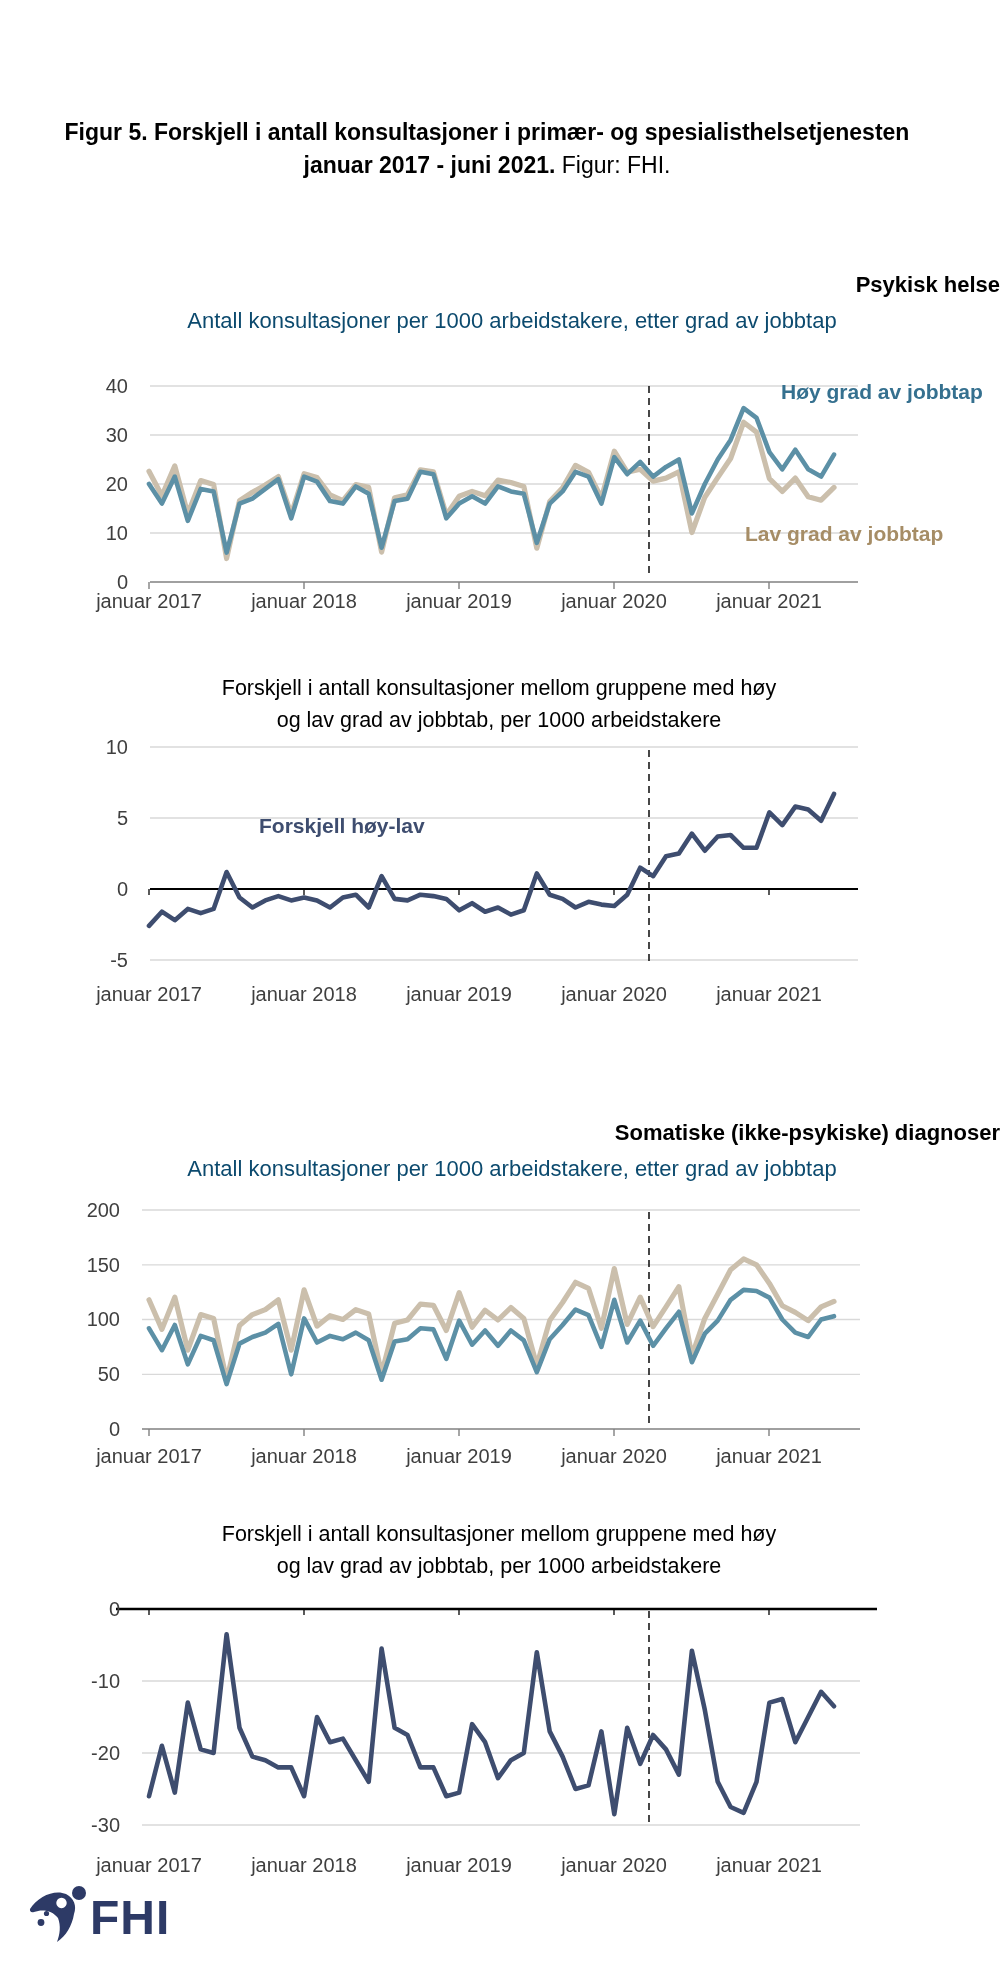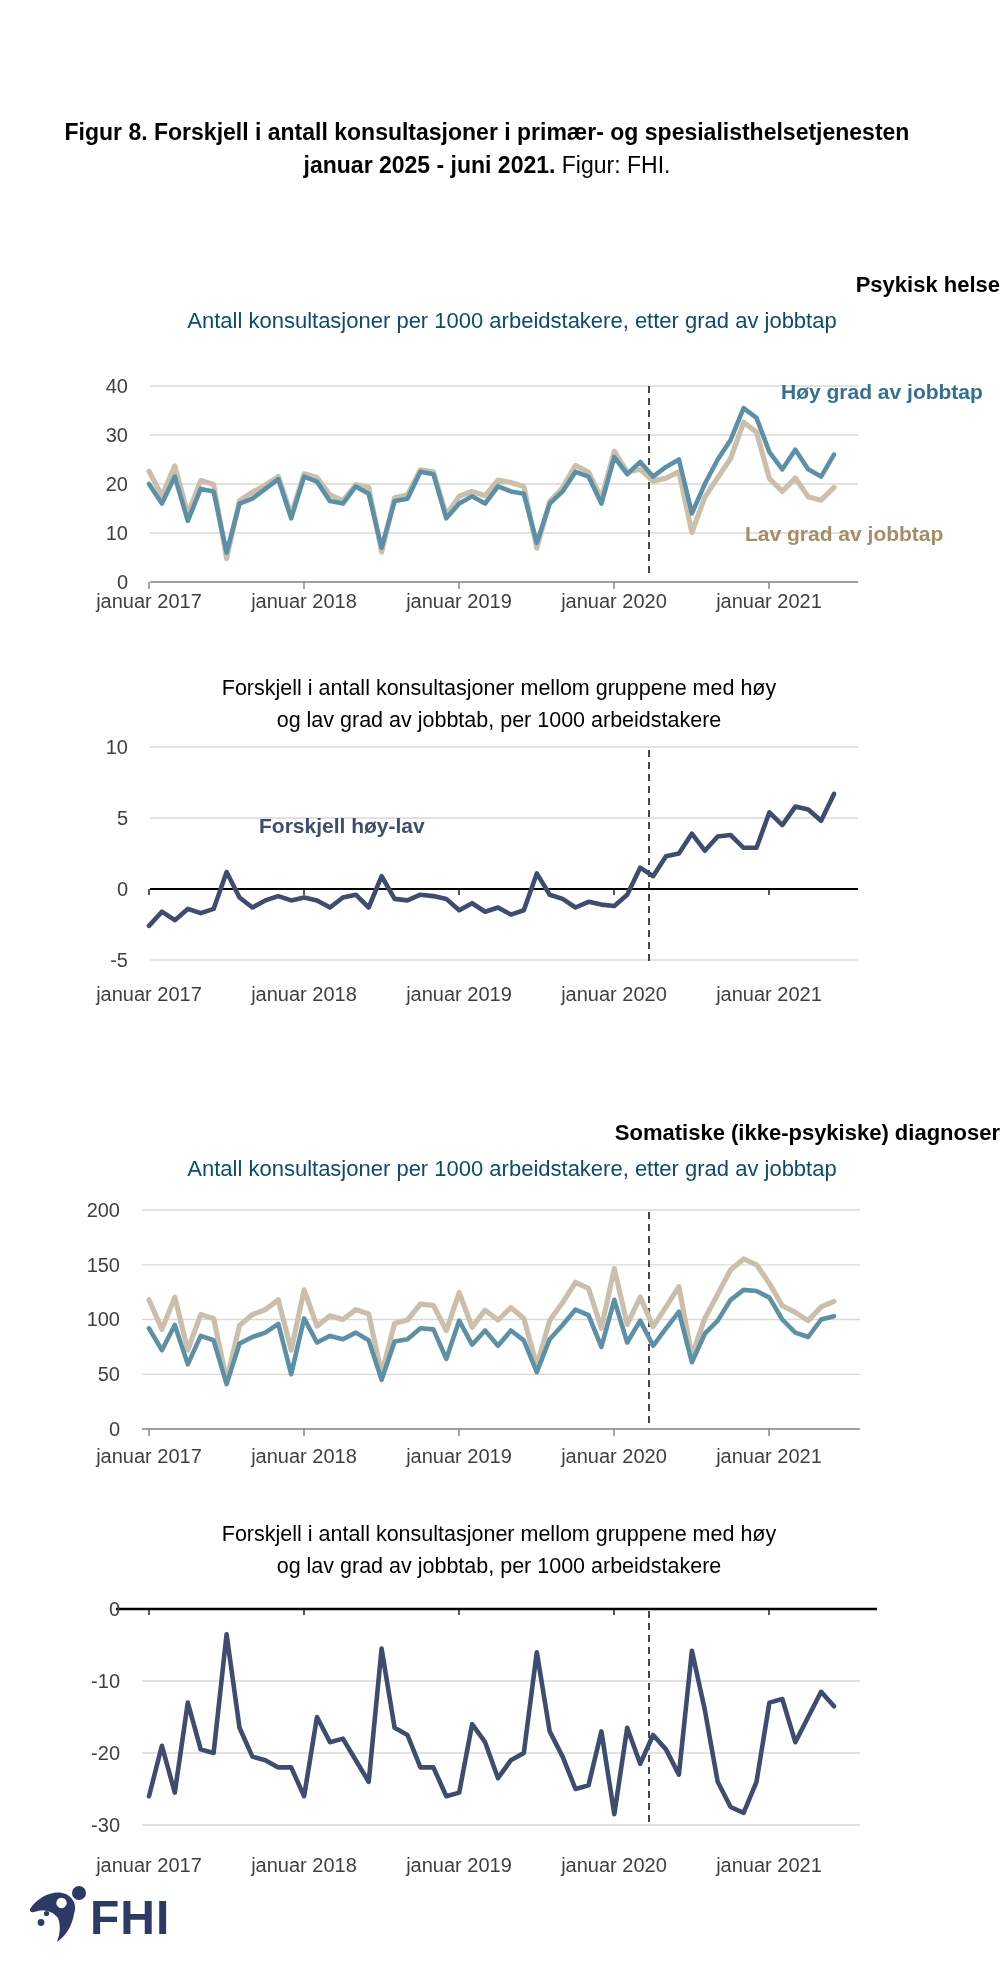--- a/index.html
+++ b/index.html
@@ -122,22 +122,22 @@
         <text x="120" y="1825.0" dy="0.34em" text-anchor="end" fill="#3F3F3F" font-size="20">-30</text>
         <text x="149" y="1872" text-anchor="middle" fill="#3F3F3F" font-size="20">januar 2017</text>
         <text x="304" y="1872" text-anchor="middle" fill="#3F3F3F" font-size="20">januar 2018</text>
         <text x="459" y="1872" text-anchor="middle" fill="#3F3F3F" font-size="20">januar 2019</text>
         <text x="614" y="1872" text-anchor="middle" fill="#3F3F3F" font-size="20">januar 2020</text>
         <text x="769" y="1872" text-anchor="middle" fill="#3F3F3F" font-size="20">januar 2021</text>
       </g>
     </svg>
 
   <div class="txt main-title">
-    <div>Figur 8. Forskjell i antall konsultasjoner i primær- og spesialisthelsetjenesten</div>
-    <div><span>januar 2025 - juni 2021.</span> <span class="source">Figur: FHI.</span></div>
+    <div>Figur 5. Forskjell i antall konsultasjoner i primær- og spesialisthelsetjenesten</div>
+    <div><span>januar 2017 - juni 2021.</span> <span class="source">Figur: FHI.</span></div>
   </div>
 
   <div class="txt chart-title t1">Psykisk helse</div>
   <div class="txt chart-sub s1">Antall konsultasjoner per 1000 arbeidstakere, etter grad av jobbtap</div>
   <div class="ann ann-hoy" id="ann-hoy" style="color: rgb(53, 112, 143); margin-left: 36px;">Høy grad av jobbtap</div>
   <div class="ann ann-lav" id="ann-lav" style="color: rgb(166, 141, 102);">Lav grad av jobbtap</div>
 
   <div class="txt chart-title2">
     <div>Forskjell i antall konsultasjoner mellom gruppene med høy</div>
     <div>og lav grad av jobbtab, per 1000 arbeidstakere</div>

